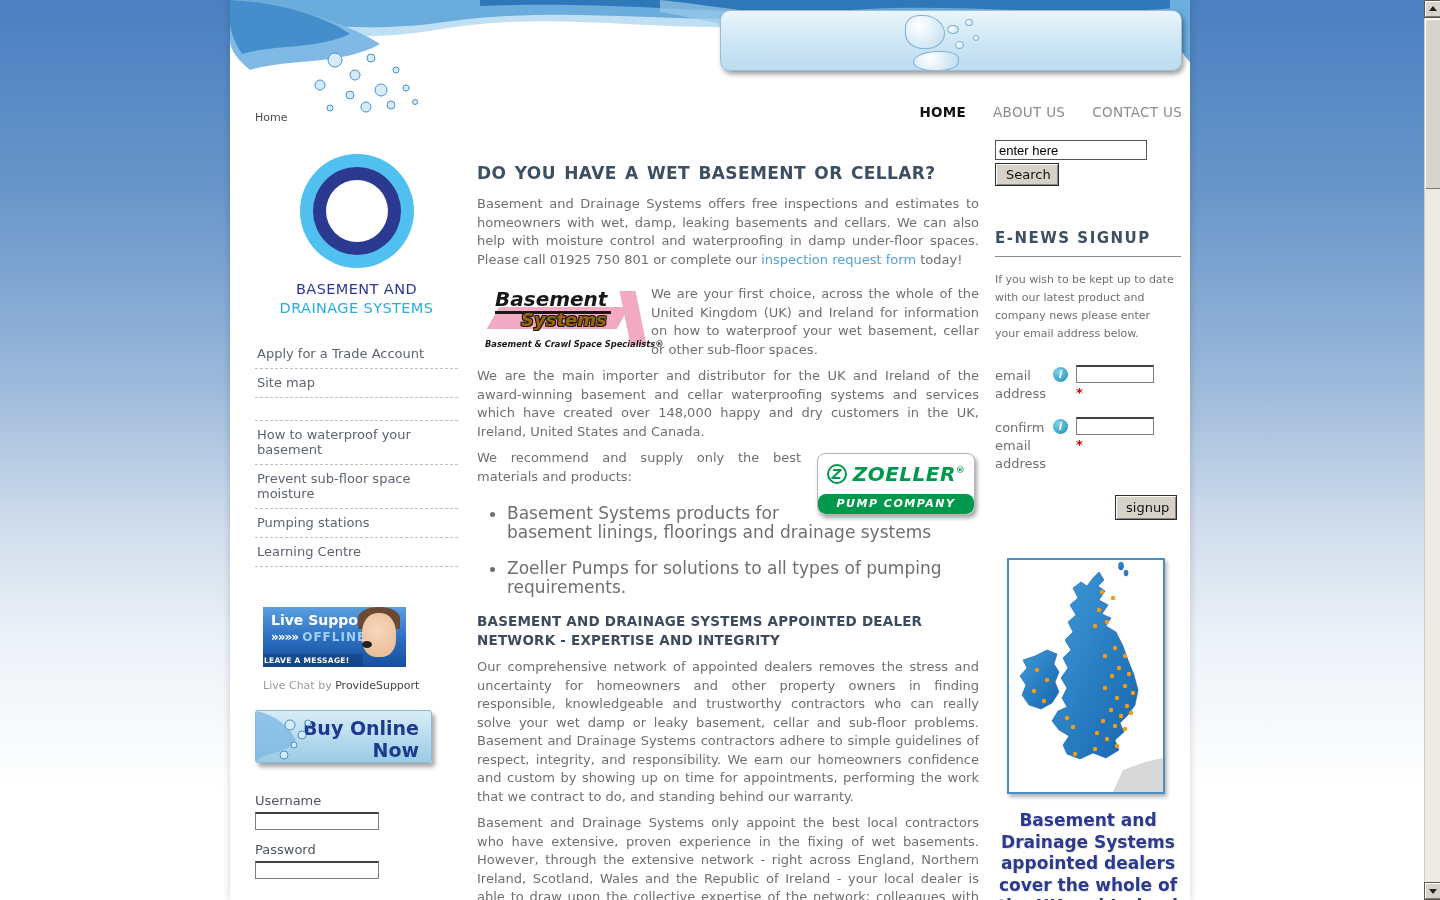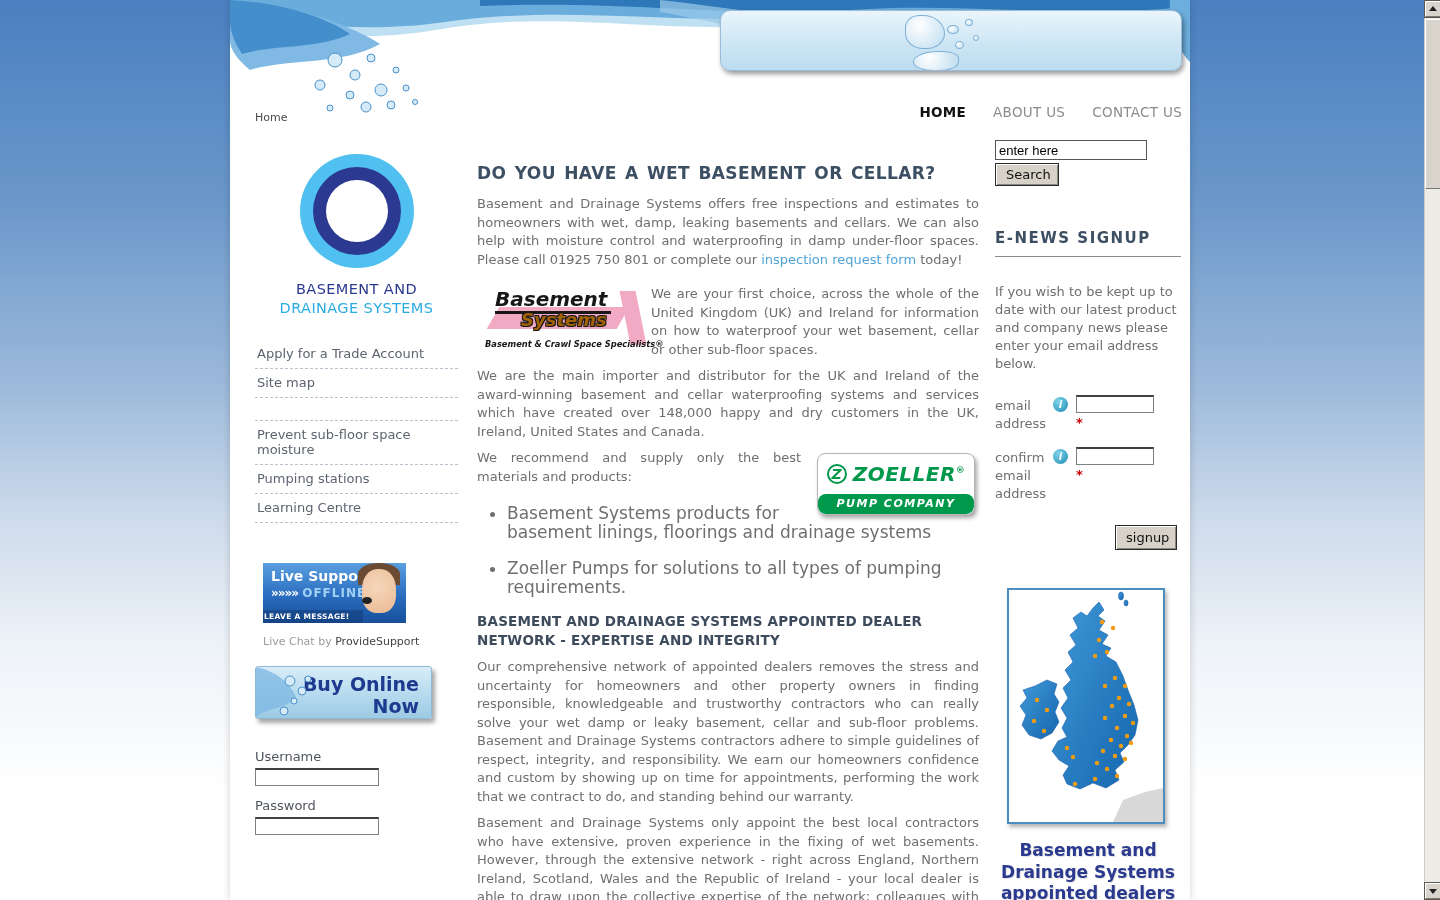--- a/index.html
+++ b/index.html
@@ -109,21 +109,21 @@
   .main-col ul { margin:10px 0 0 30px; }
   .main-col li { font-size:17px; line-height:18.5px; margin-top:18px; }
   .main-col h2 { font-size:13.5px; color:#3d4b5c; line-height:19px; margin-top:16px; letter-spacing:.2px; font-weight:bold; }
 
   
   .right-col { position:absolute; left:765px; top:140px; width:186px; color:#6e6f71; }
   .search-input { width:152px; height:20px; border:1px solid #555; font-size:13px; padding:1px 3px; display:block; }
   .search-btn { margin-top:3px; width:64px; height:23px; }
   .enews-heading { margin-top:43px; font-size:15px; font-weight:bold; color:#3d4f63; letter-spacing:1.5px; }
   .enews-rule { border:none; border-top:1px solid #8a8a8a; margin-top:9px; }
-  .enews-intro { font-size:13px; line-height:18px; margin-top:26px; width:182px; }
+  .enews-intro { font-size:11px; line-height:18px; margin-top:14px; width:182px; }
   .enews-row { display:flex; margin-top:22px; }
   .enews-row .field-label { width:58px; font-size:13px; line-height:18px; padding-top:2px; }
   .info-icon { flex:none; width:15px; height:15px; border-radius:50%; margin:2px 8px 0 0;
       background:radial-gradient(circle at 35% 30%,#7fd4ea,#1c8ab4); color:#fff; font-size:10px; font-weight:bold;
       font-style:italic; text-align:center; line-height:15px; cursor:pointer; }
   .field-stack { display:flex; flex-direction:column; }
   .enews-input { width:78px; height:18px; border:1px solid #7f7f7f; border-top:2px solid #404040; background:#fff; font-size:12px; }
   .required-mark { color:#cc0000; font-size:13px; font-weight:bold; margin-top:2px; }
   .signup-btn { margin:22px 0 0 120px; width:62px; height:25px; }
 
@@ -208,20 +208,21 @@
         <div class="logo-line1">BASEMENT AND</div>
         <div class="logo-line2">DRAINAGE SYSTEMS</div>
       </div>
 
       <div class="menu">
         <div class="menu-group1">
           <div class="menu-item">Apply for a Trade Account</div>
           <div class="menu-item">Site map</div>
         </div>
         <div class="menu-group2">
+          <div class="menu-item">How to waterproof your basement</div>
           <div class="menu-item">Prevent sub-floor space moisture</div>
           <div class="menu-item">Pumping stations</div>
           <div class="menu-item">Learning Centre</div>
         </div>
       </div>
 
       <div class="live-support">
         <div class="ls-hair"></div>
         <div class="ls-face"></div>
         <div class="ls-mic"></div>

